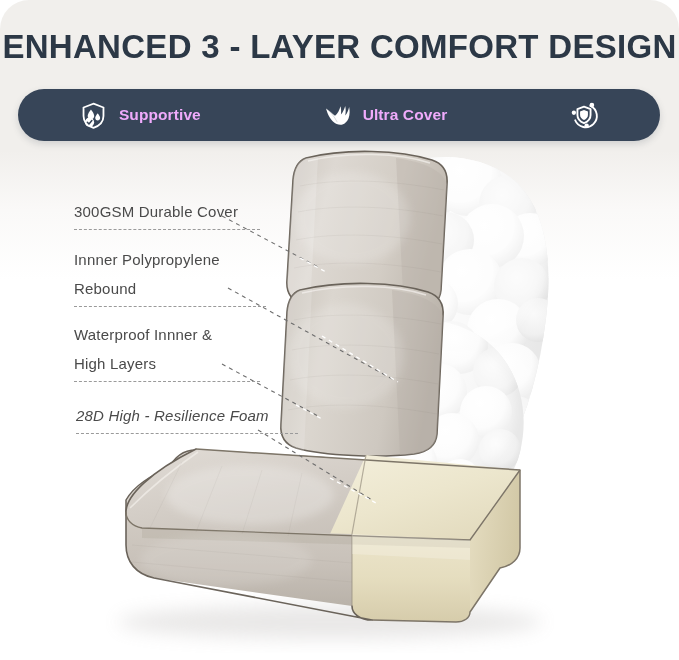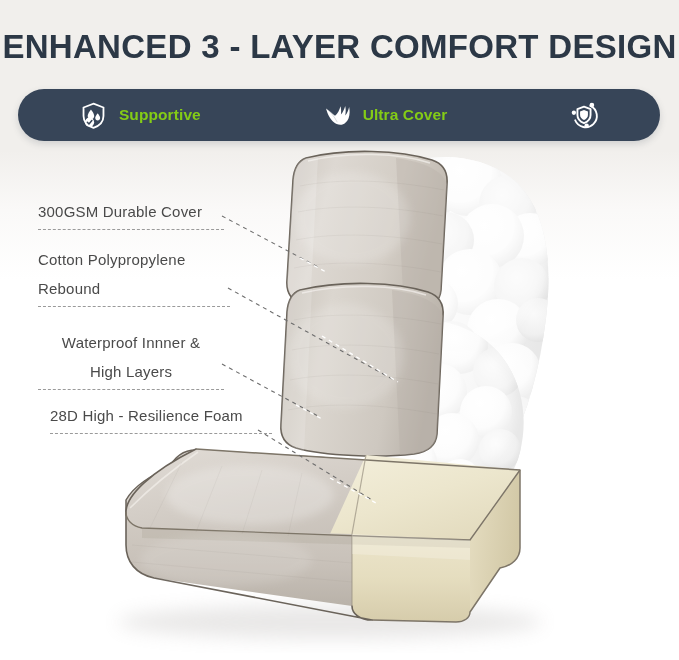--- a/index.html
+++ b/index.html
@@ -20,20 +20,21 @@
     position:relative;
     width:679px;
     height:660px;
     background:linear-gradient(180deg,
         #f1efec 0px,
         #f1efec 150px,
         #faf9f8 210px,
         #ffffff 280px,
         #ffffff 660px);
     overflow:hidden;
+    border-radius:29px;
   }
 
   
   .title {
     position:absolute;
     top:28px; left:0; width:679px;
     text-align:center;
     font-size:33px;
     font-weight:bold;
     letter-spacing:0.3px;
@@ -59,35 +60,36 @@
     align-items:center;
     gap:10px;
     padding:0 4px;
   }
   .badge-icon {
     width:30px; height:30px;
     display:flex; align-items:center; justify-content:center;
     flex:0 0 auto;
   }
   .badge-label {
-    color:#84cc16;
+    color:#f0abfc;
     font-size:15.5px;
     font-weight:bold;
     letter-spacing:0.1px;
     white-space:nowrap;
   }
 
   
   .callout {
     position:absolute;
     color:#4a4a4a;
     font-size:15px;
     line-height:29px;
     letter-spacing:0.2px;
     white-space:nowrap;
+    margin-left:36px;
   }
   .callout .ul {
     display:block;
     border-bottom:1px dashed #9a9a9a;
     height:0;
     margin-top:3px;
   }
 
   
   #product {
@@ -389,29 +391,29 @@
       <path class="leader-light" d="M330 478 L376 503"></path>
     </g>
   </svg>
 
   <div class="callout" style="left:38px; top:197px; width:186px;">
     <span>300GSM Durable Cover</span>
     <span class="ul"></span>
   </div>
 
   <div class="callout" style="left:38px; top:245px; width:192px;">
-    <span>Cotton Polypropylene</span><br>
+    <span>Innner Polypropylene</span><br>
     <span>Rebound</span>
     <span class="ul"></span>
   </div>
 
-  <div class="callout" style="left:38px; top:328px; width:186px;text-align:center;">
+  <div class="callout" style="left:38px; top:320px; width:186px;">
     <span>Waterproof Innner &amp;</span><br>
     <span>High Layers</span>
     <span class="ul"></span>
   </div>
 
-  <div class="callout" style="left:50px; top:401px; width:222px;">
+  <div class="callout" style="left:40px; top:401px; width:222px;font-style:italic;">
     <span>28D High - Resilience Foam</span>
     <span class="ul"></span>
   </div>
 
 </div>
 
 </body></html>

